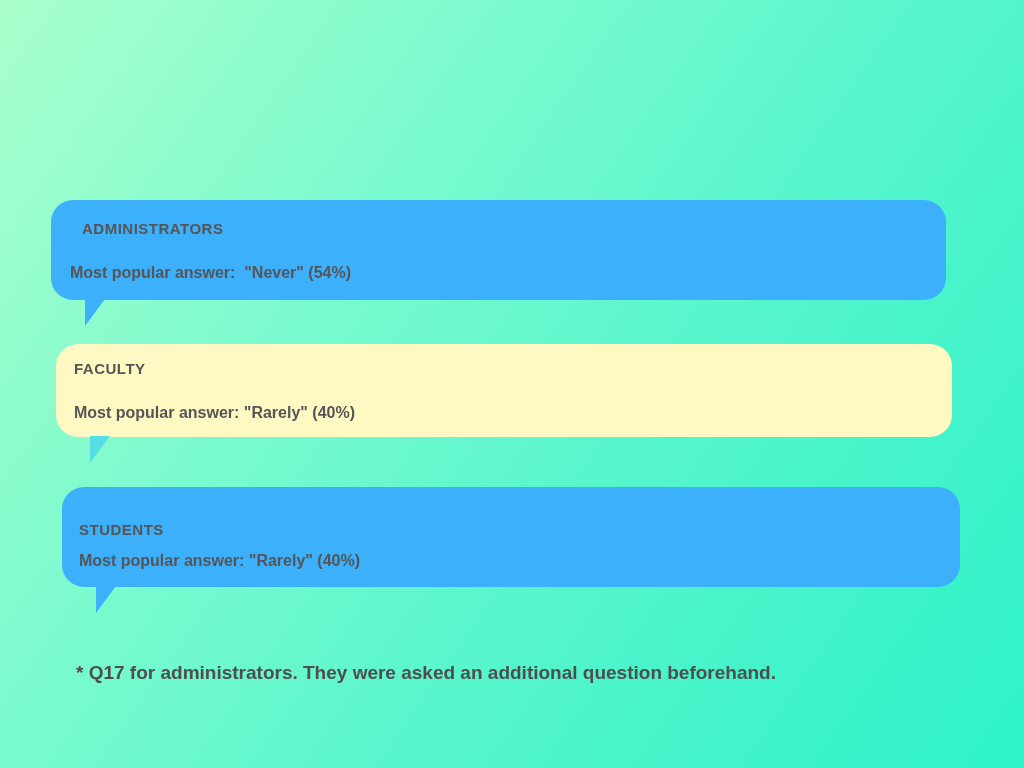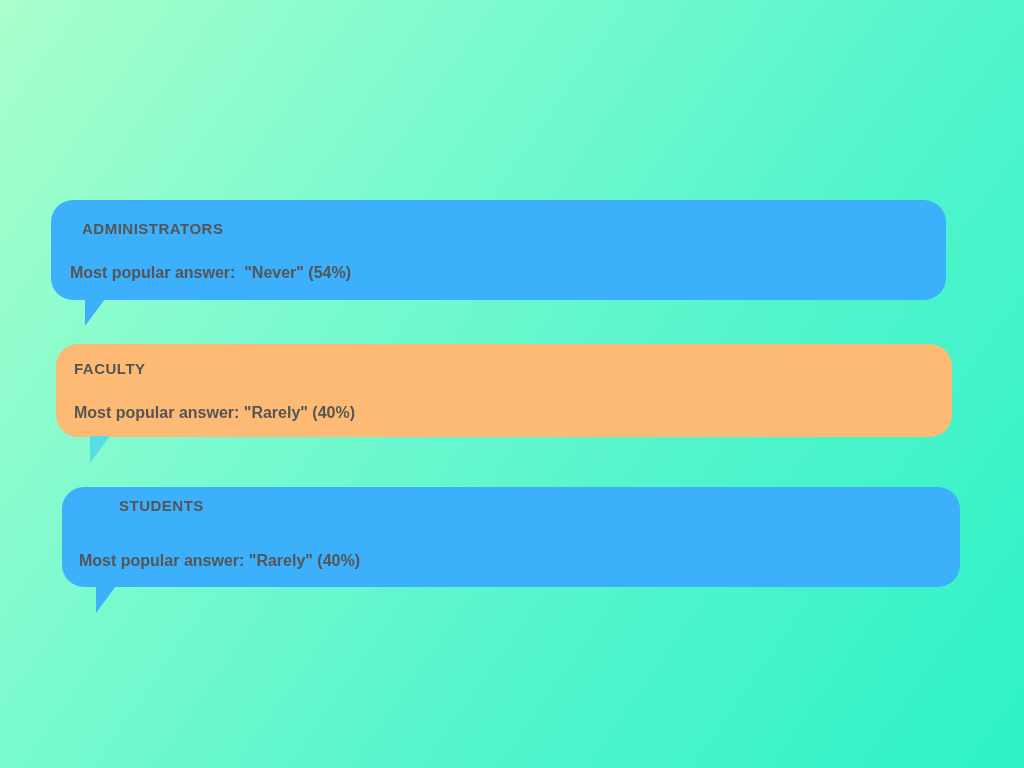--- a/index.html
+++ b/index.html
@@ -80,40 +80,40 @@
     border-left: 20px solid #3db0fb;
     border-bottom: 27px solid transparent;
   }
 
   
   #bubble-faculty {
     left: 56px;
     top: 344px;
     width: 896px;
     height: 93px;
-    background: #fdba74;
+    background: #fef9c3;
   }
   #bubble-faculty .label  { left: 18px; top: 16px; }
   #bubble-faculty .answer { left: 18px; top: 60px; }
   #tail-faculty {
     left: 90px;
     top: 436px;
     border-left: 20px solid #57dee5;
     border-bottom: 27px solid transparent;
   }
 
   
   #bubble-students {
     left: 62px;
     top: 487px;
     width: 898px;
     height: 100px;
     background: #3db0fb;
   }
-  #bubble-students .label  { left: 17px; top: 10px; margin-left: 40px; }
+  #bubble-students .label  { left: 17px; top: 34px; }
   #bubble-students .answer { left: 17px; top: 65px; }
   #tail-students {
     left: 96px;
     top: 586px;
     border-left: 20px solid #3db0fb;
     border-bottom: 27px solid transparent;
   }
 
   
   .footnote {
@@ -143,14 +143,15 @@
     <span class="answer">Most popular answer: "Rarely" (40%)</span>
   </div>
   <div class="tail" id="tail-faculty"></div>
 
   <div class="bubble" id="bubble-students">
     <span class="label">STUDENTS</span>
     <span class="answer">Most popular answer: "Rarely" (40%)</span>
   </div>
   <div class="tail" id="tail-students"></div>
 
+  <div class="footnote">* Q17 for administrators. They were asked an additional question beforehand.</div>
 
 </div>
 
 </body></html>

